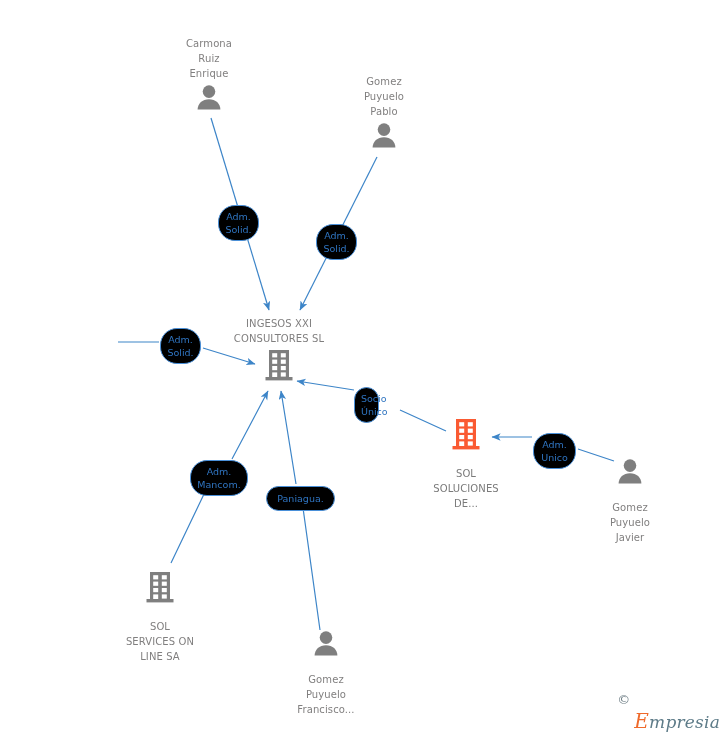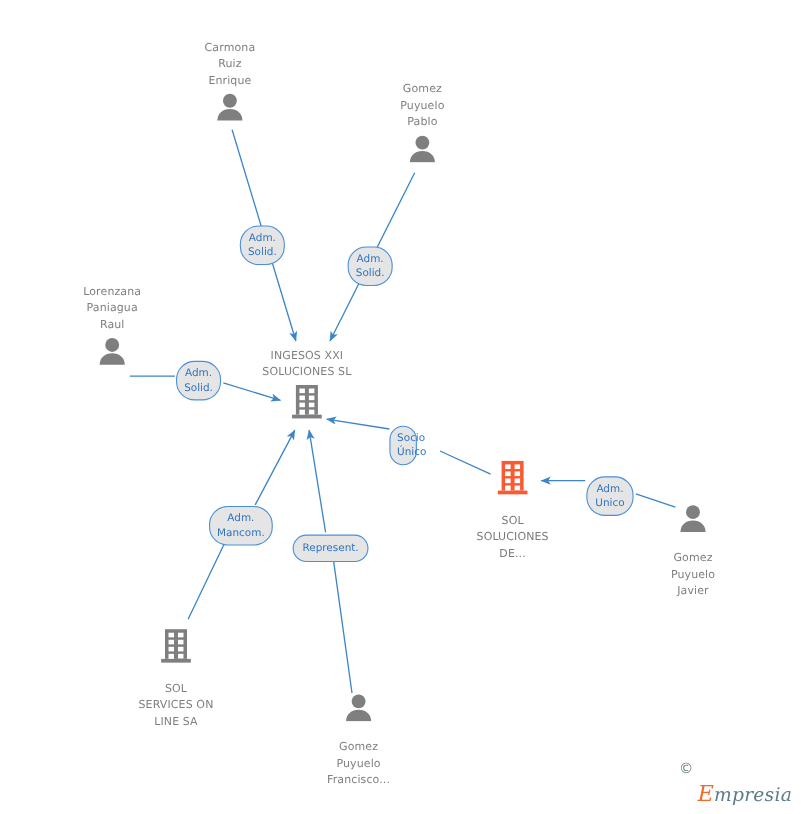--- a/index.html
+++ b/index.html
@@ -48,21 +48,21 @@
     display: block;
     margin: 0 auto;
   }
   .node.label-above .node-label { margin-bottom: 3px; }
   .node.label-below .node-label { margin-top: 16px; }
 
   
   .badge {
     position: absolute;
     z-index: 5;
-    background: #e5e5e5;
+    background: #000000;
     border: 1px solid #4a90d9;
     border-radius: 17px;
     color: #2f74c0;
     font-size: 9.5px;
     line-height: 13px;
     text-align: center;
     padding: 4px 6px;
     white-space: pre-line;
     box-sizing: border-box;
   }
@@ -134,33 +134,24 @@
   <div class="node label-above" style="left:384px; top:74px;">
     <div class="node-label">Gomez
 Puyuelo
 Pablo</div>
     <svg class="node-icon" width="28" height="26" viewBox="0 0 28 26">
       <circle cx="14" cy="7.6" r="6.3" fill="#7f7f7f"></circle>
       <path d="M14 15.2 C20.6 15.2 25.4 19.4 25.4 25.6 L2.6 25.6 C2.6 19.4 7.4 15.2 14 15.2 Z" fill="#7f7f7f"></path>
     </svg>
   </div>
 
-  <div class="node label-above" style="left:102px; top:258px;">
-    <div class="node-label">Lorenzana
-Paniagua
-Raul</div>
-    <svg class="node-icon" width="28" height="26" viewBox="0 0 28 26">
-      <circle cx="14" cy="7.6" r="6.3" fill="#7f7f7f"></circle>
-      <path d="M14 15.2 C20.6 15.2 25.4 19.4 25.4 25.6 L2.6 25.6 C2.6 19.4 7.4 15.2 14 15.2 Z" fill="#7f7f7f"></path>
-    </svg>
-  </div>
 
   <div class="node label-above" style="left:279px; top:316px;">
     <div class="node-label">INGESOS XXI
-SOLUCIONES SL</div>
+CONSULTORES SL</div>
     <svg class="node-icon" width="30" height="32" viewBox="0 0 30 32">
       <rect x="5" y="1" width="20" height="27" fill="#7f7f7f"></rect>
       <rect x="1.5" y="28" width="27" height="3.4" fill="#7f7f7f"></rect>
       <rect x="8.2" y="4.2" width="5" height="4.2" fill="#ffffff"></rect>
       <rect x="16.8" y="4.2" width="5" height="4.2" fill="#ffffff"></rect>
       <rect x="8.2" y="10.6" width="5" height="4.2" fill="#ffffff"></rect>
       <rect x="16.8" y="10.6" width="5" height="4.2" fill="#ffffff"></rect>
       <rect x="8.2" y="17" width="5" height="4.2" fill="#ffffff"></rect>
       <rect x="16.8" y="17" width="5" height="4.2" fill="#ffffff"></rect>
       <rect x="8.2" y="23.4" width="5" height="4.6" fill="#ffffff"></rect>
@@ -235,20 +226,20 @@
 
   <div class="badge" style="left:354px; top:387px; width:25px;">Socio
 Único</div>
 
   <div class="badge" style="left:533px; top:433px; width:43px;">Adm.
 Unico</div>
 
   <div class="badge" style="left:190px; top:460px; width:58px;">Adm.
 Mancom.</div>
 
-  <div class="badge" style="left:266px; top:486px; width:69px; padding:5px 4px;">Represent.</div>
+  <div class="badge" style="left:266px; top:486px; width:69px; padding:5px 4px;">Paniagua.</div>
 
   <div id="watermark">
     <span class="copy">©</span>
     <span class="brand"><span class="cap">E</span><span>mpresia</span></span>
   </div>
 
 </div>
 
 </body></html>

